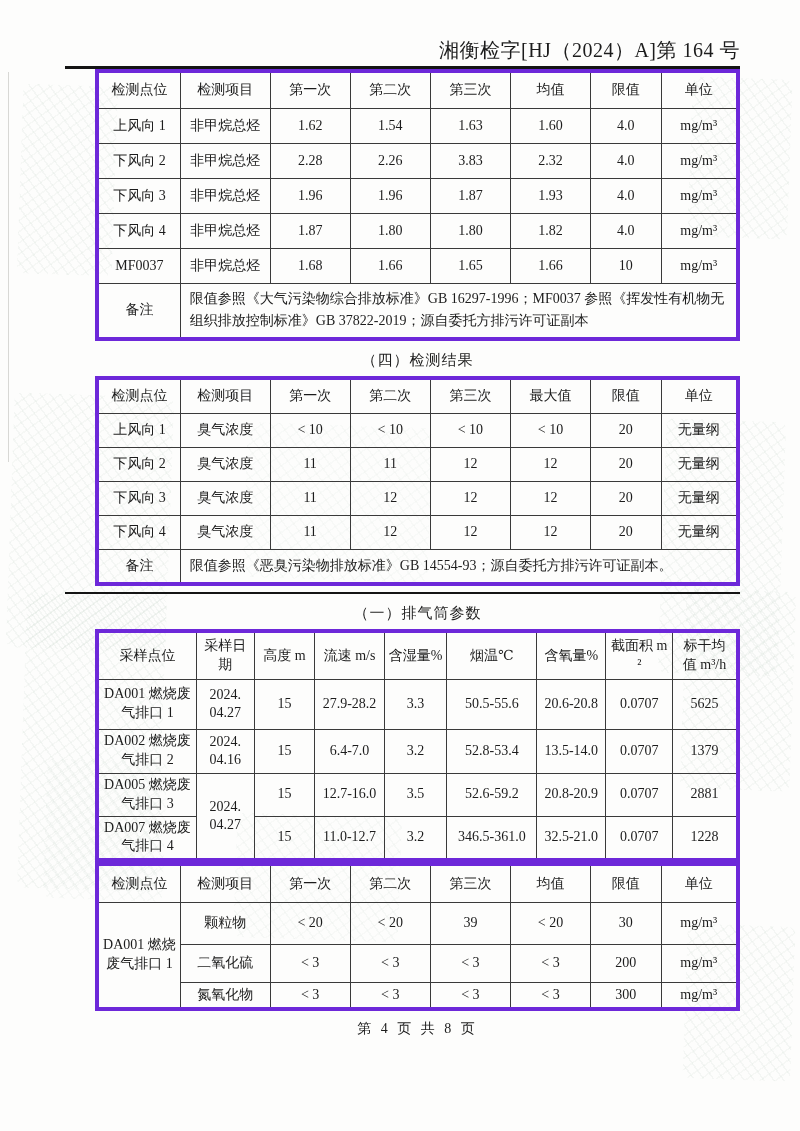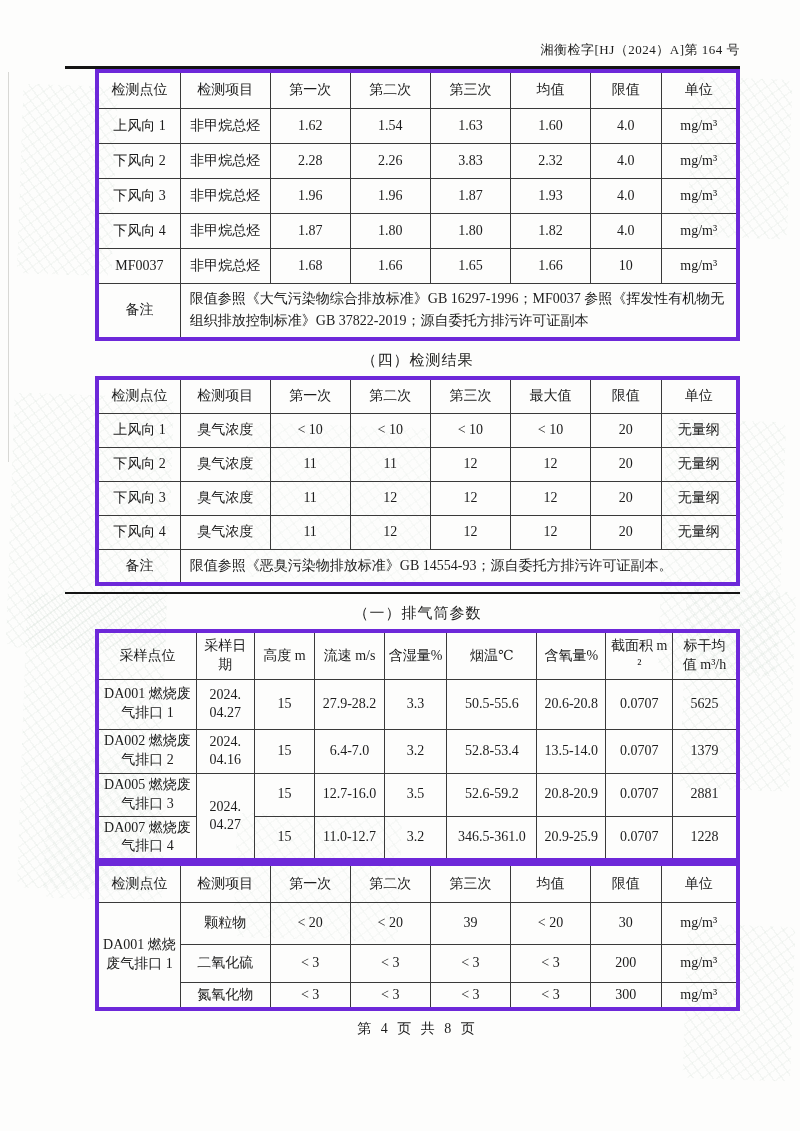--- a/index.html
+++ b/index.html
@@ -5,21 +5,21 @@
   * { margin:0; padding:0; box-sizing:border-box; }
   html,body { background:#e9e9e9; }
   .page {
     position:relative; width:800px; height:1131px; margin:0 auto;
     background:#fdfdfc; overflow:hidden; color:#1c1c1c;
     font-family:"Liberation Serif","DejaVu Serif",serif;
   }
   .scan-edge { position:absolute; left:8px; top:72px; width:1px; height:390px;
     background:#c8c8c4; opacity:.7; }
   .content { position:relative; padding:40px 60px 0 65px; }
-  .doc-header { text-align:right; font-size:13px; letter-spacing:.5px; line-height:20px; }
+  .doc-header { text-align:right; font-size:20px; letter-spacing:.5px; line-height:20px; }
   .header-rule { height:2.5px; background:#141414; margin-top:6px; }
   .tbl-area { margin-left:30px; width:645px; }
   .caption { text-align:center; font-size:15px; line-height:21px; margin:9px 0 5px 0; letter-spacing:1px; }
   table { border-collapse:collapse; width:100%; table-layout:fixed; border:4px solid #6d28d9; }
   th,td {
     border:1px solid #3a3a3a; text-align:center; vertical-align:middle;
     font-weight:normal; font-size:14px; line-height:1.35; padding:2px 4px;
     word-break:break-all; overflow:hidden;
   }
   td.note-text { text-align:left; padding:4px 9px; line-height:1.6; }
@@ -296,21 +296,21 @@
           <td>20.8-20.9</td>
           <td>0.0707</td>
           <td>2881</td>
         </tr>
         <tr class="r4">
           <td>DA007 燃烧废气排口 4</td>
           <td>15</td>
           <td>11.0-12.7</td>
           <td>3.2</td>
           <td>346.5-361.0</td>
-          <td>20.9-25.9</td>
+          <td>32.5-21.0</td>
           <td>0.0707</td>
           <td>1228</td>
         </tr>
       </tbody>
         </table>
     </div>
 
     <div class="tbl-area">
       <table class="t2">
         <colgroup>

